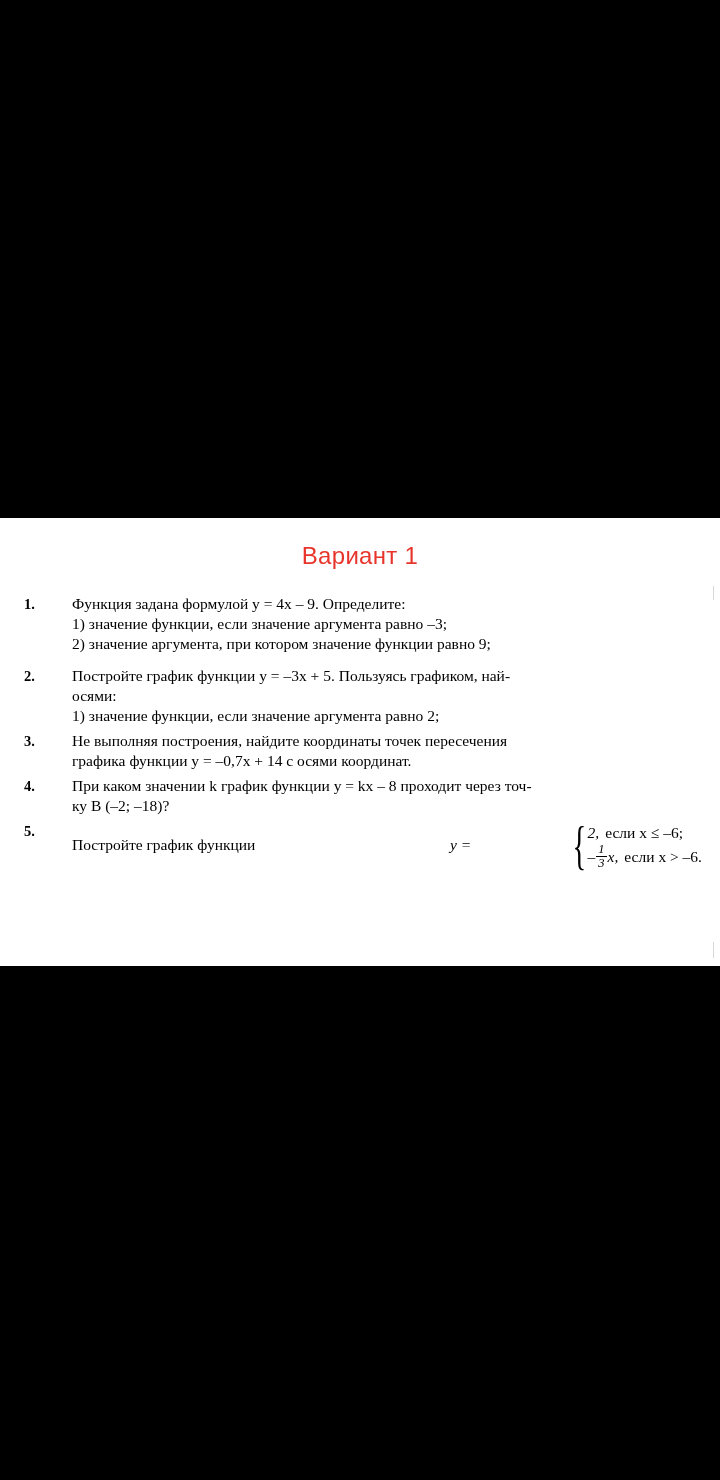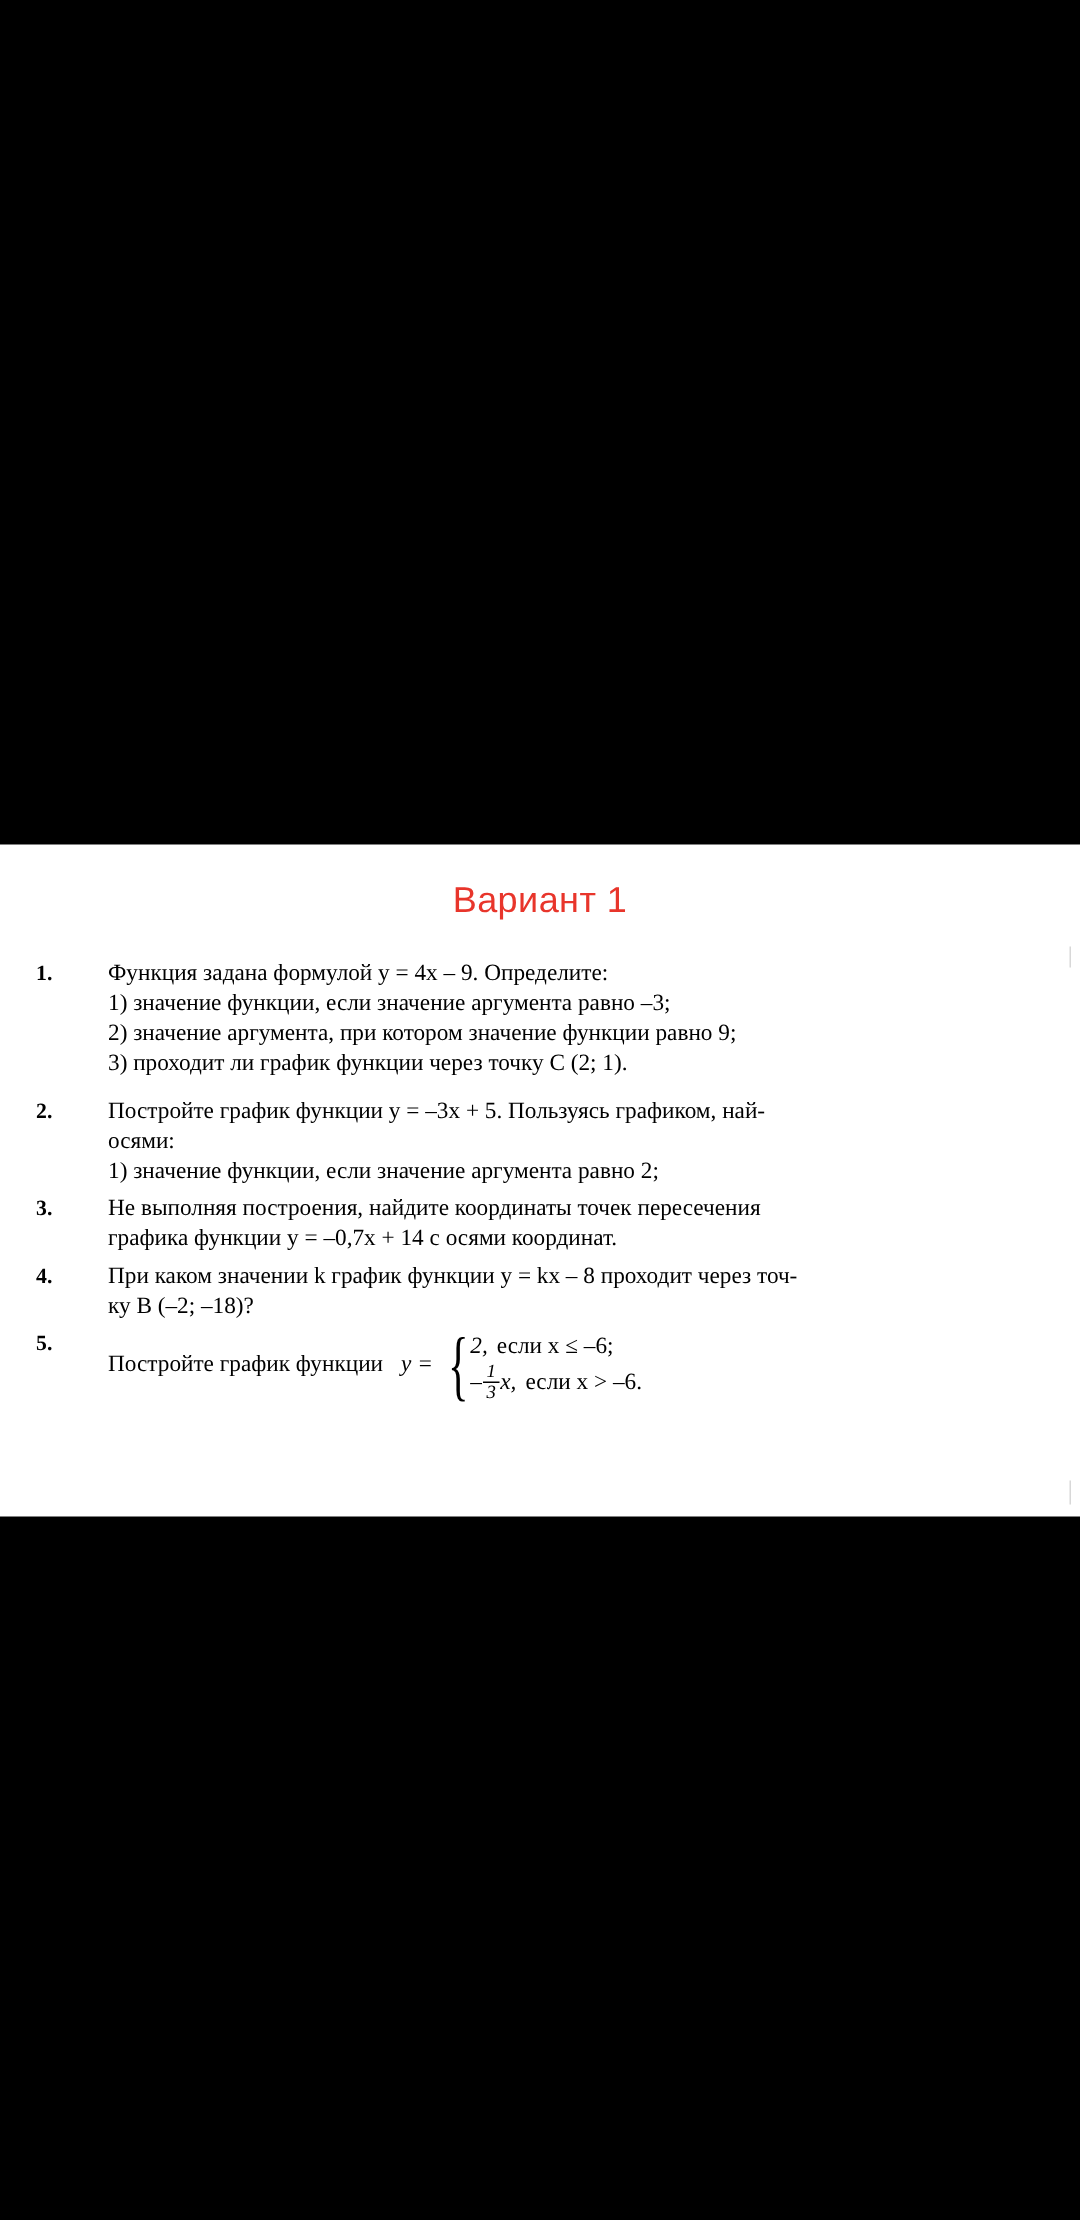--- a/index.html
+++ b/index.html
@@ -14,21 +14,20 @@
     font-family: "Liberation Serif", serif;
   }
   .page {
     position: absolute;
     left: 0;
     top: 518px;
     width: 720px;
     height: 448px;
     background: #ffffff;
     overflow: hidden;
-    margin-top: 45px;
   }
   .title {
     text-align: center;
     color: #e8352b;
     font-family: "Liberation Sans", sans-serif;
     font-size: 24px;
     font-weight: 400;
     margin: 0;
     padding-top: 24px;
     letter-spacing: 0.3px;
@@ -66,20 +65,21 @@
   }
   .math {
     font-style: italic;
     font-family: "Liberation Serif", serif;
   }
 
   
   .t5row {
     display: flex;
     align-items: center;
+    justify-content: space-between;
   }
   .piecewise {
     display: inline-flex;
     align-items: center;
     margin-left: 4px;
     position: relative;
     top: 1px;
   }
   .brace {
     font-size: 52px;
@@ -149,21 +149,20 @@
   <h1 class="title">Вариант 1</h1>
 
   <div class="tasks">
 
     <div class="task">
       <div class="num">1.</div>
       <div class="body">
         <span class="line">Функция задана формулой y = 4x – 9. Определите:</span>
         <span class="line sub">1) значение функции, если значение аргумента равно –3;</span>
         <span class="line sub">2) значение аргумента, при котором значение функции равно 9;</span>
-        <span class="line sub">3) проходит ли график функции через точку C (2; 1).</span>
       </div>
     </div>
 
     <div class="task" style="margin-top:12px;">
       <div class="num">2.</div>
       <div class="body">
         <span class="line">Постройте график функции y = –3x + 5. Пользуясь графиком, най-</span>
         <span class="line">осями:</span>
         <span class="line sub">1) значение функции, если значение аргумента равно 2;</span>
       </div>

